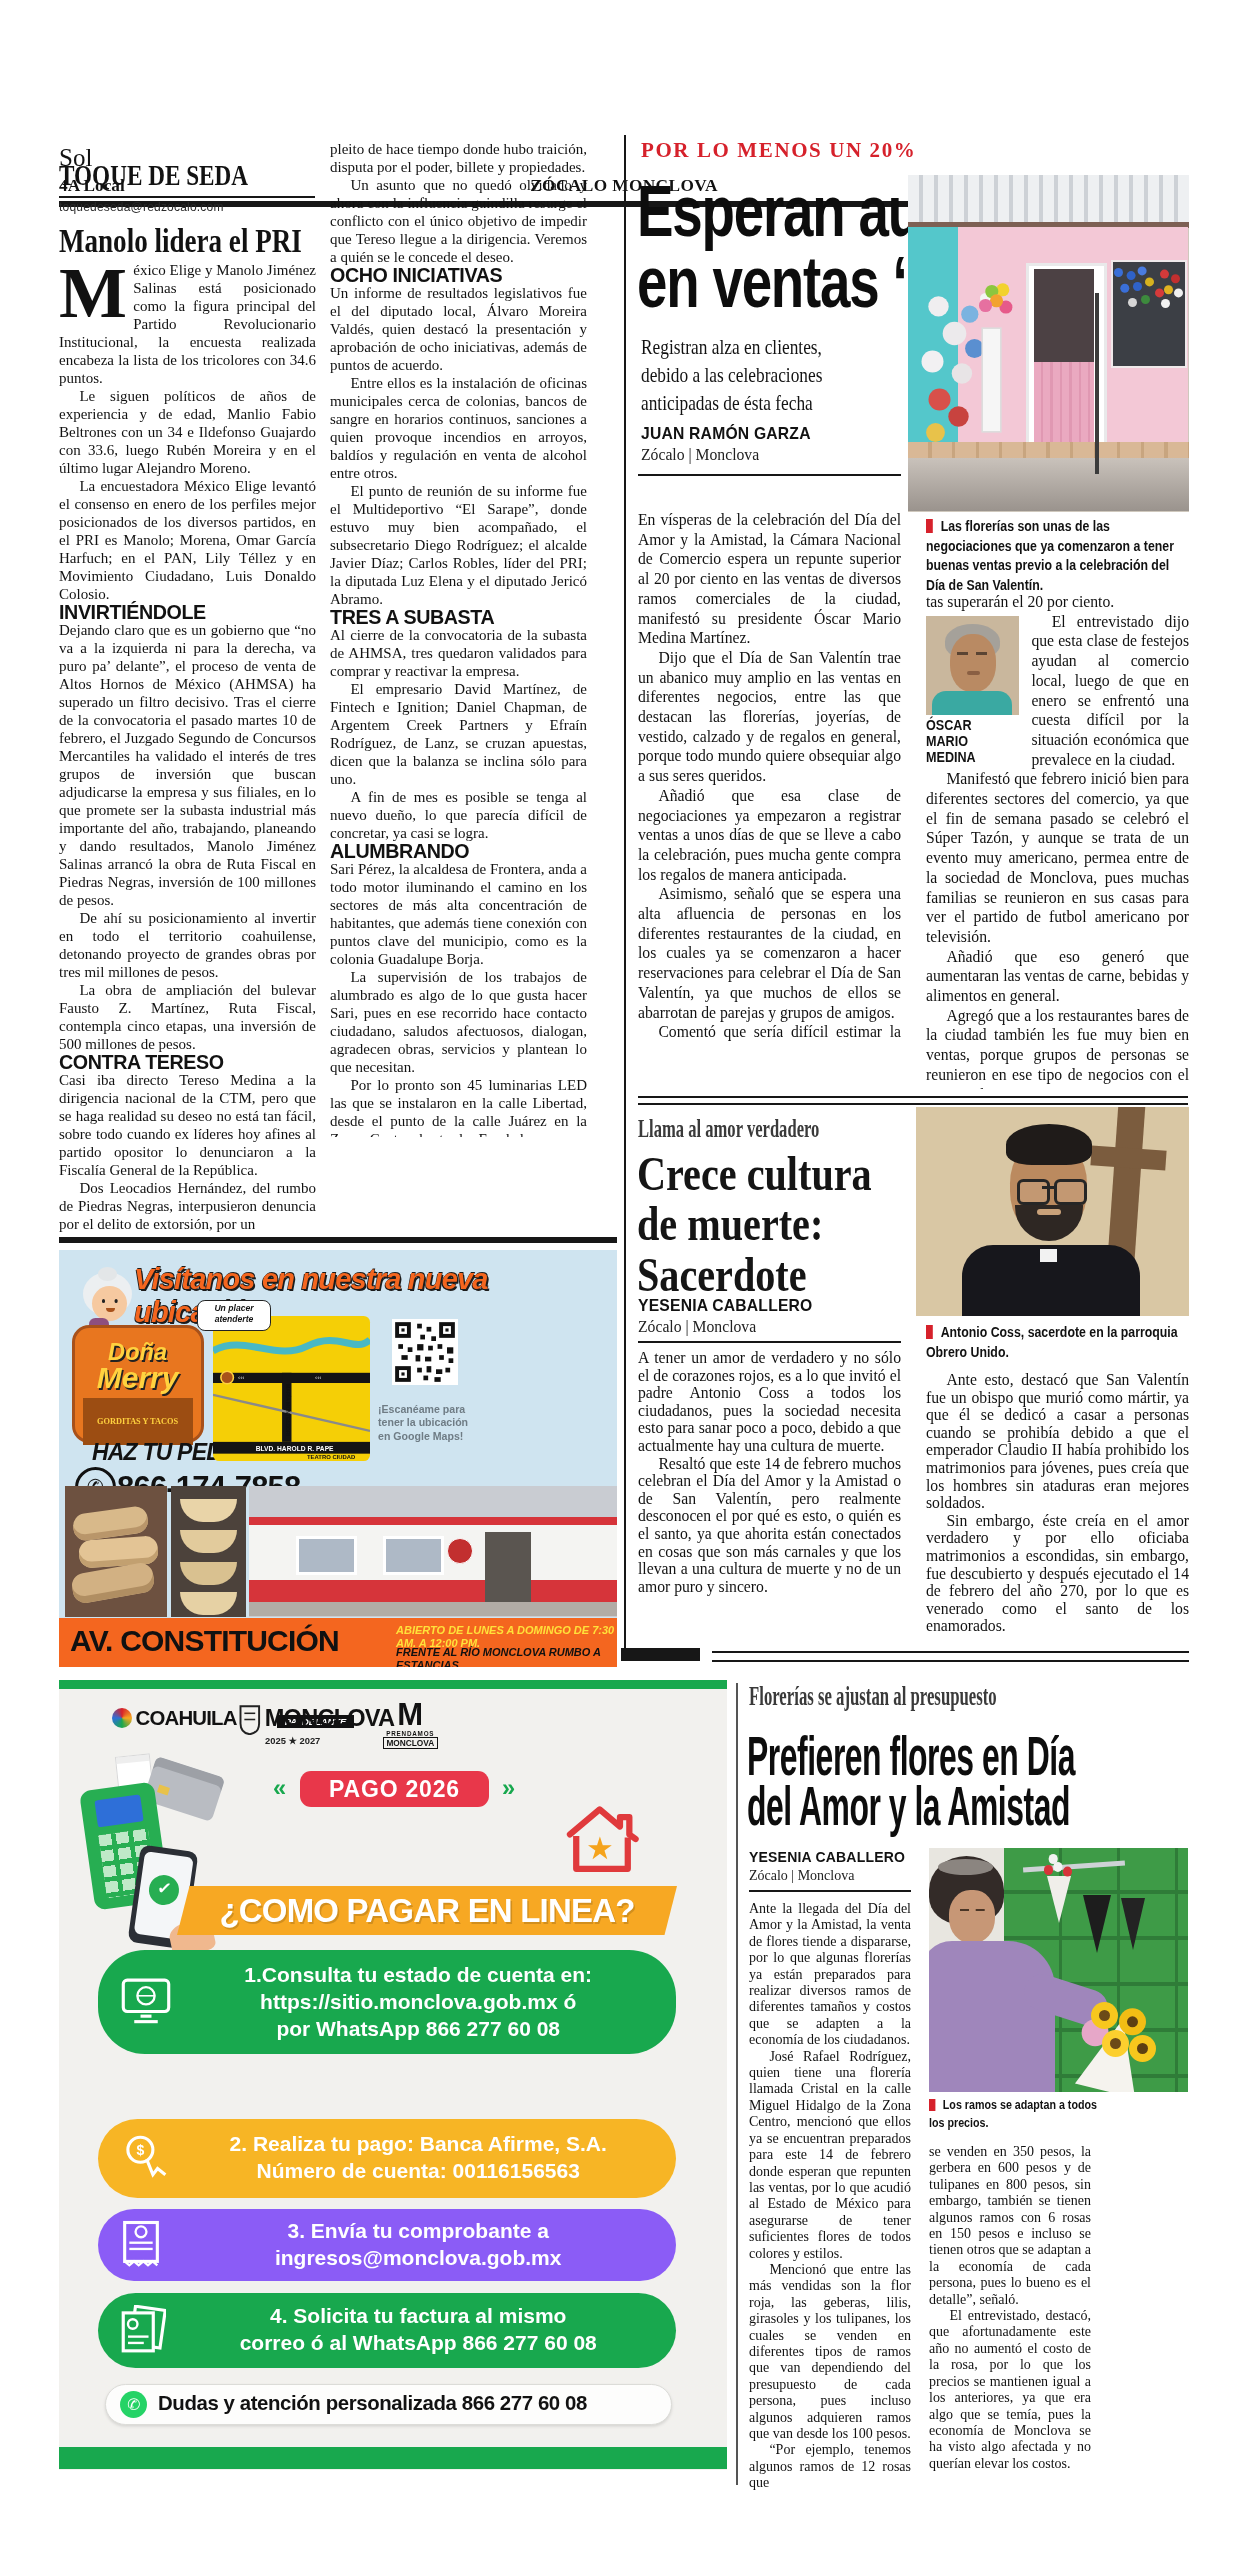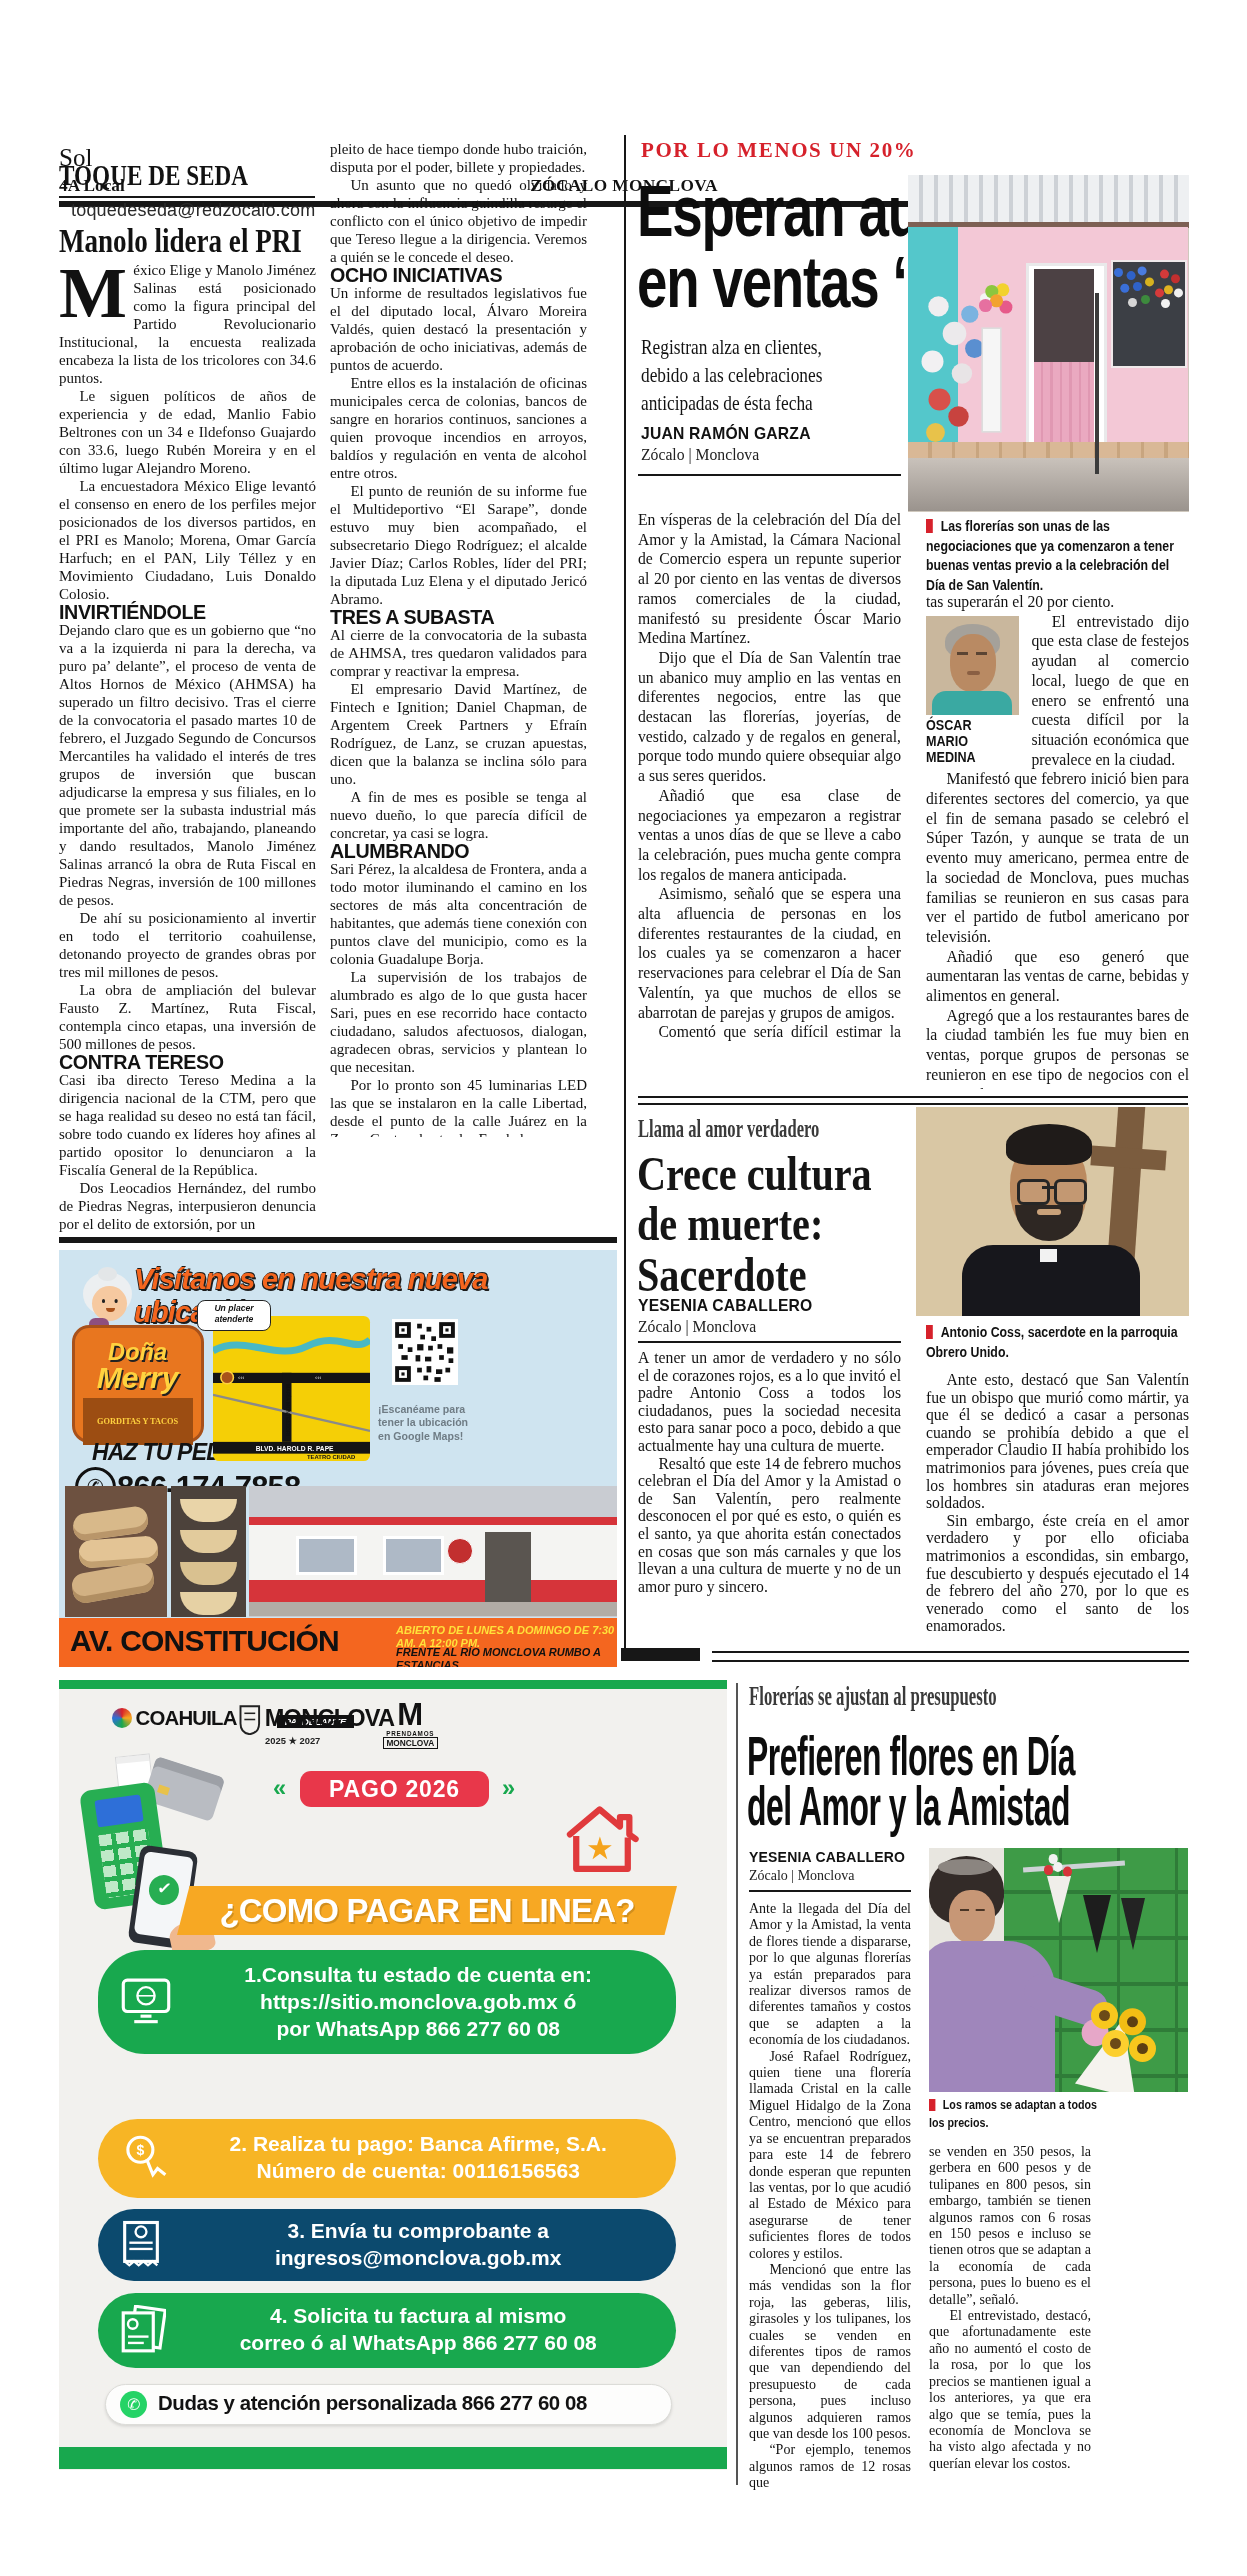--- a/index.html
+++ b/index.html
@@ -55,21 +55,21 @@
 <div class="page">
 
   <div class="abs ser b" style="left:59px;top:176px;font-size:17.3px;">4A Local</div>
   <div class="abs ser b" style="left:0;top:176px;width:1248px;text-align:center;font-size:17.3px;letter-spacing:0.4px;">ZÓCALO MONCLOVA</div>
   <div class="abs ser" style="right:59px;top:178px;font-size:15.7px;">Jueves 12 de febrero del 2026</div>
   <div class="abs rule" style="left:59px;top:201px;width:1130px;height:5.5px;"></div>
 
   <div class="abs ser" style="left:59px;top:144px;font-size:25px;">Sol</div>
   <div class="abs ser b" style="left:59px;top:159px;font-size:29px;"><span class="cx" style="transform:scaleX(.8);">TOQUE DE SEDA</span></div>
   <div class="abs rule" style="left:59px;top:196px;width:256px;height:1.6px;"></div>
-  <div class="abs san" style="left:59px;top:200px;font-size:18px;color:#2a2a2a;letter-spacing:0.2px;margin-left:12px;">toquedeseda@redzocalo.com</div>
+  <div class="abs san" style="left:59px;top:200px;font-size:12px;color:#2a2a2a;letter-spacing:0.2px;">toquedeseda@redzocalo.com</div>
   <div class="abs ser b" style="left:59px;top:223px;font-size:33px;"><span class="cx" style="transform:scaleX(.82);">Manolo lidera el PRI</span></div>
 
   <div class="abs op-body just clip" style="left:59px;top:261px;width:257px;height:981px;">
     <p><span class="dropcap">M</span><span>éxico Elige y Manolo Jiménez Salinas está posicionado como la figura principal del Partido Revolucionario Institucional, la encuesta realizada encabeza la lista de los tricolores con 34.6 puntos.</span></p>
     <p class="i">Le siguen políticos de años de experiencia y de edad, Manlio Fabio Beltrones con un 34 e Ildefonso Guajardo con 33.6, luego Rubén Moreira y en el último lugar Alejandro Moreno.</p>
     <p class="i">La encuestadora México Elige levantó el consenso en enero de los perfiles mejor posicionados de los diversos partidos, en el PRI es Manolo; Morena, Omar García Harfuch; en el PAN, Lily Téllez y en Movimiento Ciudadano, Luis Donaldo Colosio.</p>
     <p class="subh">INVIRTIÉNDOLE</p>
     <p>Dejando claro que es un gobierno que “no va a la izquierda ni para la derecha, va puro pa’ delante”, el proceso de venta de Altos Hornos de México (AHMSA) ha superado un filtro decisivo. Tras el cierre de la convocatoria el pasado martes 10 de febrero, el Juzgado Segundo de Concursos Mercantiles ha validado el interés de tres grupos de inversión que buscan adjudicarse la empresa y sus filiales, en lo que promete ser la subasta industrial más importante del año, trabajando, planeando y dando resultados, Manolo Jiménez Salinas arrancó la obra de Ruta Fiscal en Piedras Negras, inversión de 100 millones de pesos.</p>
     <p class="i">De ahí su posicionamiento al invertir en todo el territorio coahuilense, detonando proyecto de grandes obras por tres mil millones de pesos.</p>
     <p class="i">La obra de ampliación del bulevar Fausto Z. Martínez, Ruta Fiscal, contempla cinco etapas, una inversión de 500 millones de pesos.</p>
@@ -365,21 +365,21 @@
       <span class="ic"><svg width="47" height="50" viewBox="0 0 60 64">
             <circle cx="26" cy="22" r="16" fill="none" stroke="#fff" stroke-width="4"></circle>
             <text x="26" y="29" fill="#fff" font-size="18" font-weight="bold" text-anchor="middle">$</text>
             <path d="M34,34 l8,20 l6,-8 l10,8" fill="none" stroke="#fff" stroke-width="4"></path>
           </svg></span>
       <div style="margin:11px 23.6px 0 86px;font-size:21px;line-height:27px;">
         <div>2. Realiza tu pago: Banca Afirme, S.A.</div>
         <div>Número de cuenta: 00116156563</div>
       </div>
     </div>
-    <div class="pill" style="left:39px;top:529px;width:578px;height:72px;background:#0c4a6e;">
+    <div class="pill" style="left:39px;top:529px;width:578px;height:72px;background:#8b5cf6;">
       <span class="ic"><svg width="42" height="49" viewBox="0 0 54 62">
             <rect x="6" y="4" width="42" height="50" fill="none" stroke="#fff" stroke-width="4"></rect>
             <circle cx="27" cy="16" r="7" fill="none" stroke="#fff" stroke-width="3"></circle>
             <line x1="12" y1="30" x2="42" y2="30" stroke="#fff" stroke-width="3"></line>
             <line x1="12" y1="38" x2="42" y2="38" stroke="#fff" stroke-width="3"></line>
             <path d="M6,54 l6,5 l6,-5 l6,5 l6,-5 l6,5 l6,-5 l6,5" fill="none" stroke="#fff" stroke-width="3"></path>
           </svg></span>
       <div style="margin:7.9px 23.6px 0 86px;font-size:21px;line-height:27px;">
         <div>3. Envía tu comprobante a</div>
         <div>ingresos@monclova.gob.mx</div>

